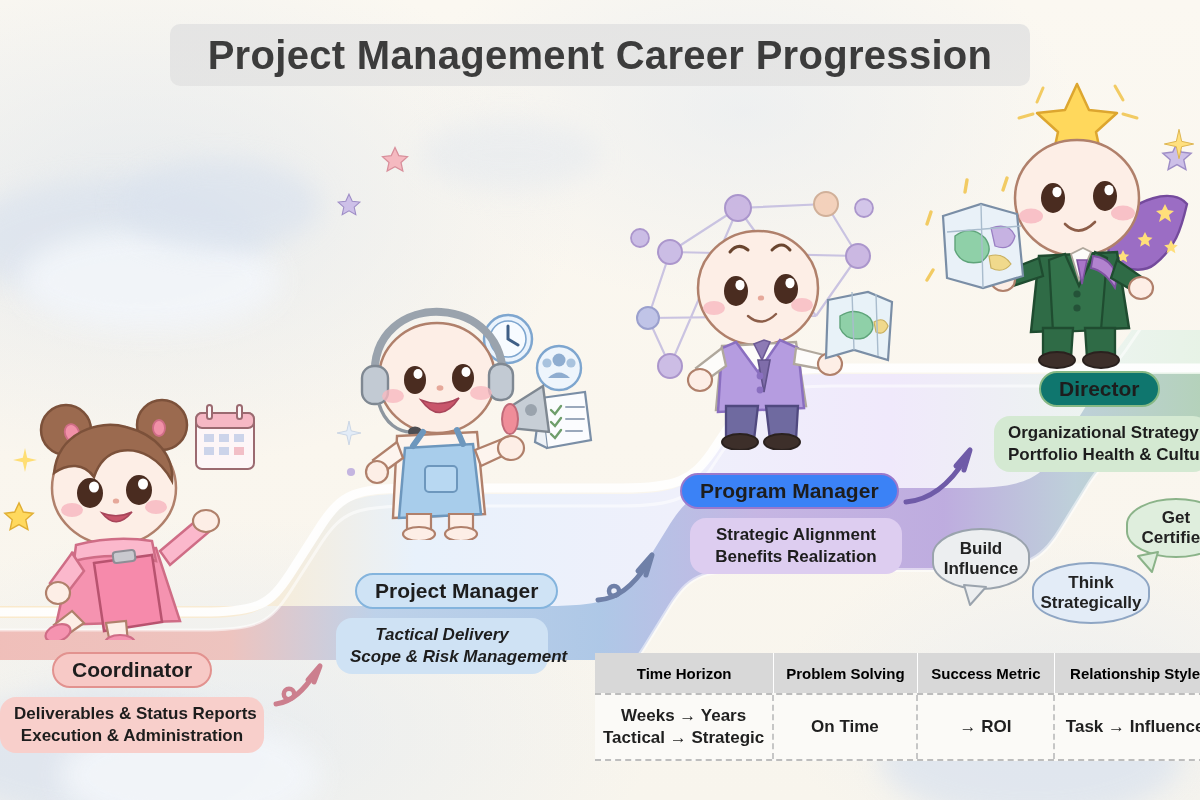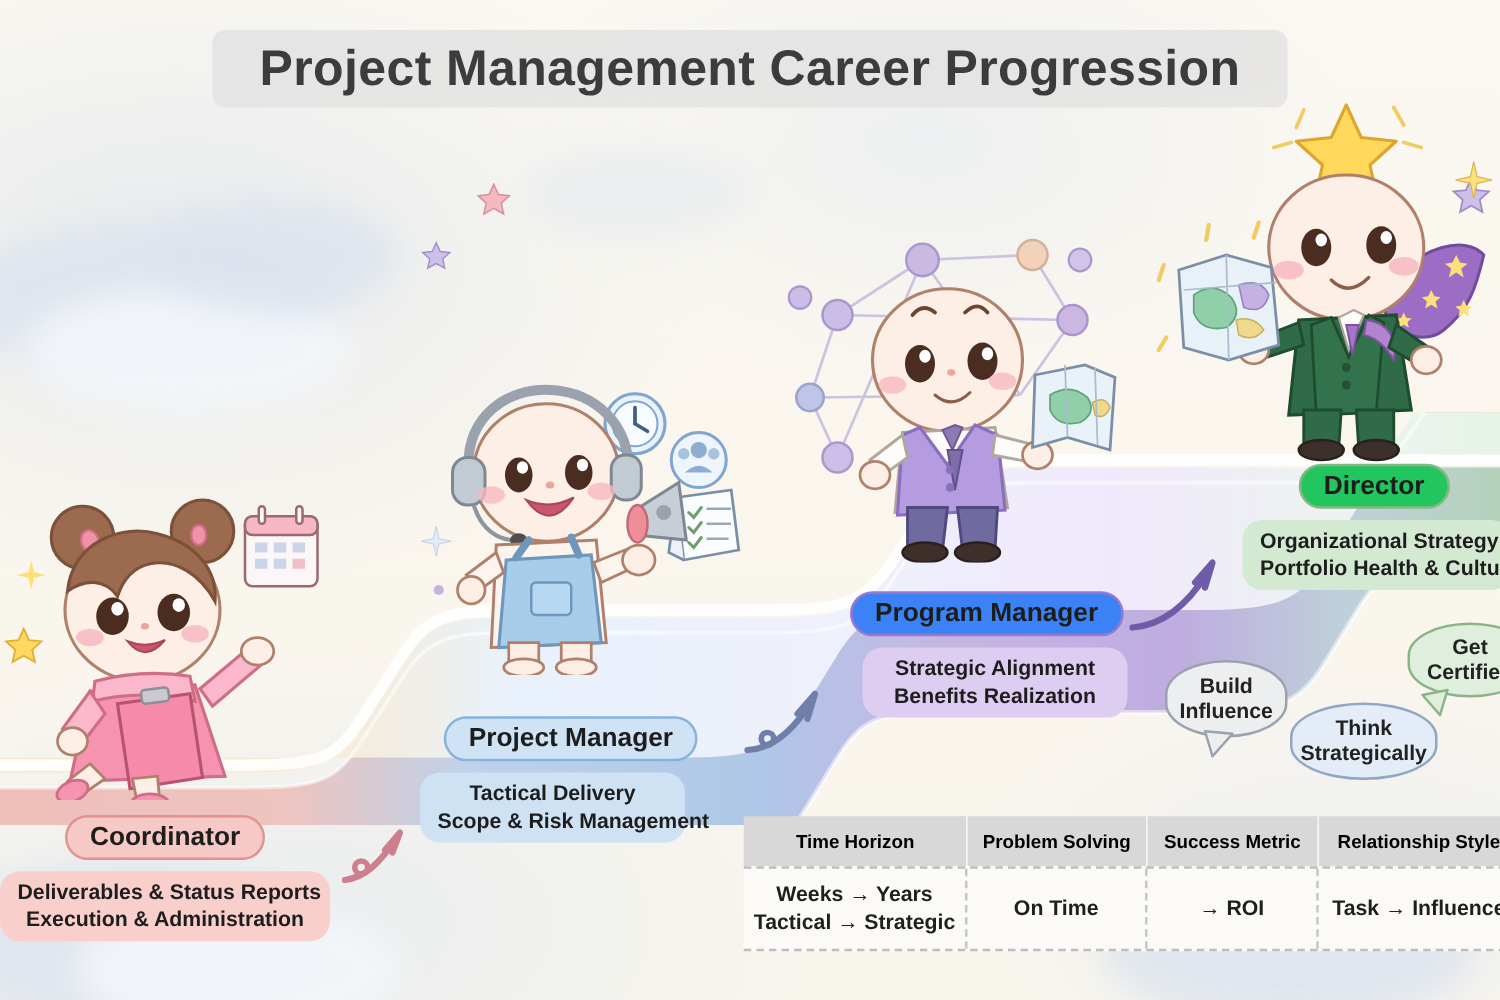--- a/index.html
+++ b/index.html
@@ -42,21 +42,21 @@
   .pill.role{font-size:21px;border-width:2px;border-style:solid;padding:0 18px;height:36px;}
   .desc{position:absolute;border-radius:16px;padding:6px 14px;box-sizing:border-box;
     font-size:17px;font-weight:bold;line-height:1.28;text-align:center;color:#1d1d1d;white-space:nowrap;}
 
   .role-coordinator{background:#f7c9c6;border-color:#e2928f;color:#1d1d1d;}
   .desc-coordinator{background:#f8cfcb;}
   .role-pm{background:#cfe3f5;border-color:#84b4dd;color:#1d1d1d;justify-content:center;}
   .desc-pm{background:#cfe2f4;}
   .role-prog{background:#3b82f6;border-color:#9a79cc;color:#1d1d1d;}
   .desc-prog{background:#ddcdf0;}
-  .role-dir{background:#22c55e;border-color:#86b884;color:#1d1d1d;}
+  .role-dir{background:#0f766e;border-color:#86b884;color:#1d1d1d;}
   .desc-dir{background:#d4e9d2;}
 
   
   .bubble{position:absolute;border-radius:50%/44%;border:2px solid #9aa3ad;
     display:flex;align-items:center;justify-content:center;text-align:center;
     font-size:17px;font-weight:bold;line-height:1.18;color:#222;box-sizing:border-box;}
   .b-grey{background:#eceef0;border-color:#9aa3ad;}
   .b-blue{background:#e3ecf7;border-color:#8fa6c4;}
   .b-green{background:#dfeedd;border-color:#8bb389;}
 
@@ -453,21 +453,21 @@
     <span>Coordinator</span>
   </div>
   <div class="desc desc-coordinator" style="left:0px;top:697px;width:264px;">
     <div>Deliverables &amp; Status Reports</div>
     <div>Execution &amp; Administration</div>
   </div>
 
   <div class="pill role role-pm" style="left:355px;top:573px;">
     <span>Project Manager</span>
   </div>
-  <div class="desc desc-pm" style="left:336px;top:618px;width:212px;">
+  <div class="desc desc-pm" style="left:336px;top:618px;width:212px;font-style:italic;">
     <div>Tactical Delivery</div>
     <div>Scope &amp; Risk Management</div>
   </div>
 
   <div class="pill role role-prog" style="left:680px;top:473px;">
     <span>Program Manager</span>
   </div>
   <div class="desc desc-prog" style="left:690px;top:518px;width:212px;">
     <div>Strategic Alignment</div>
     <div>Benefits Realization</div>

